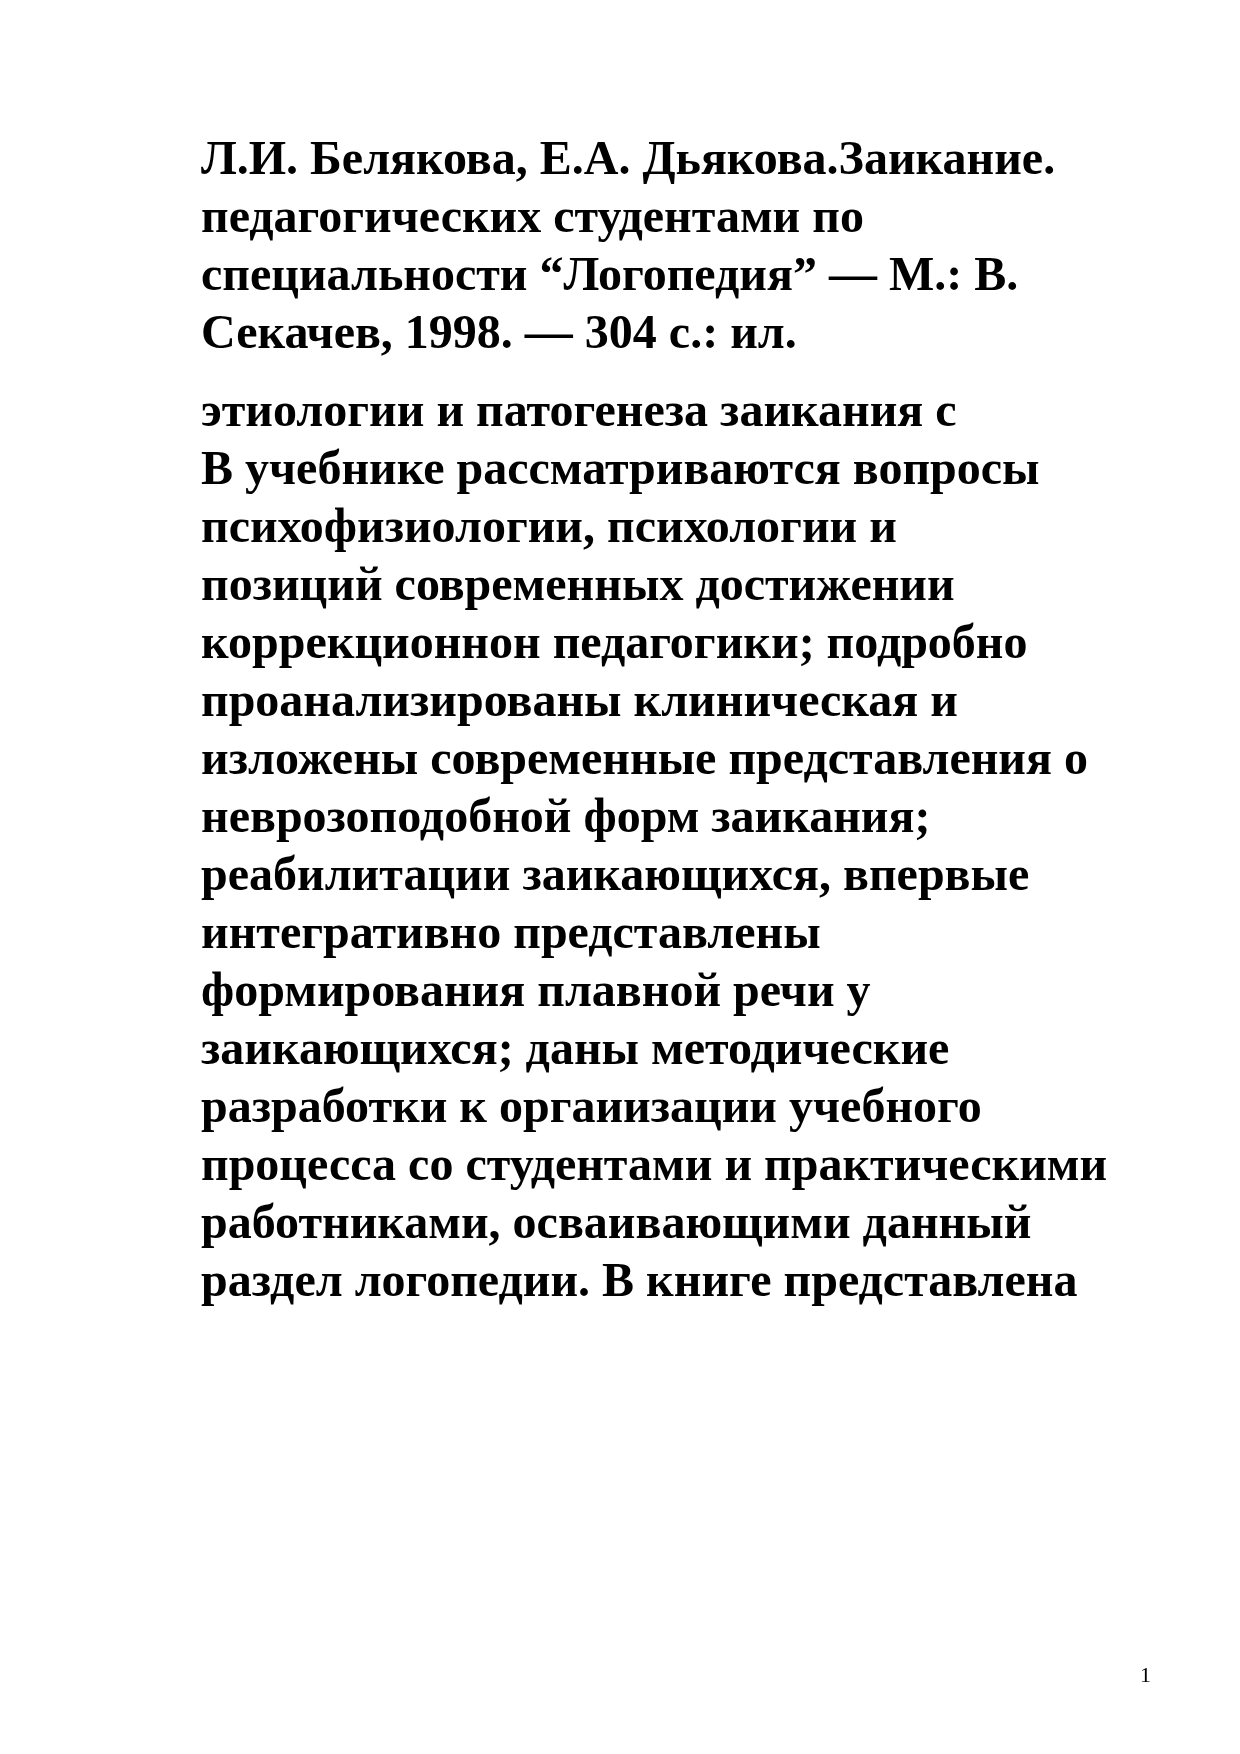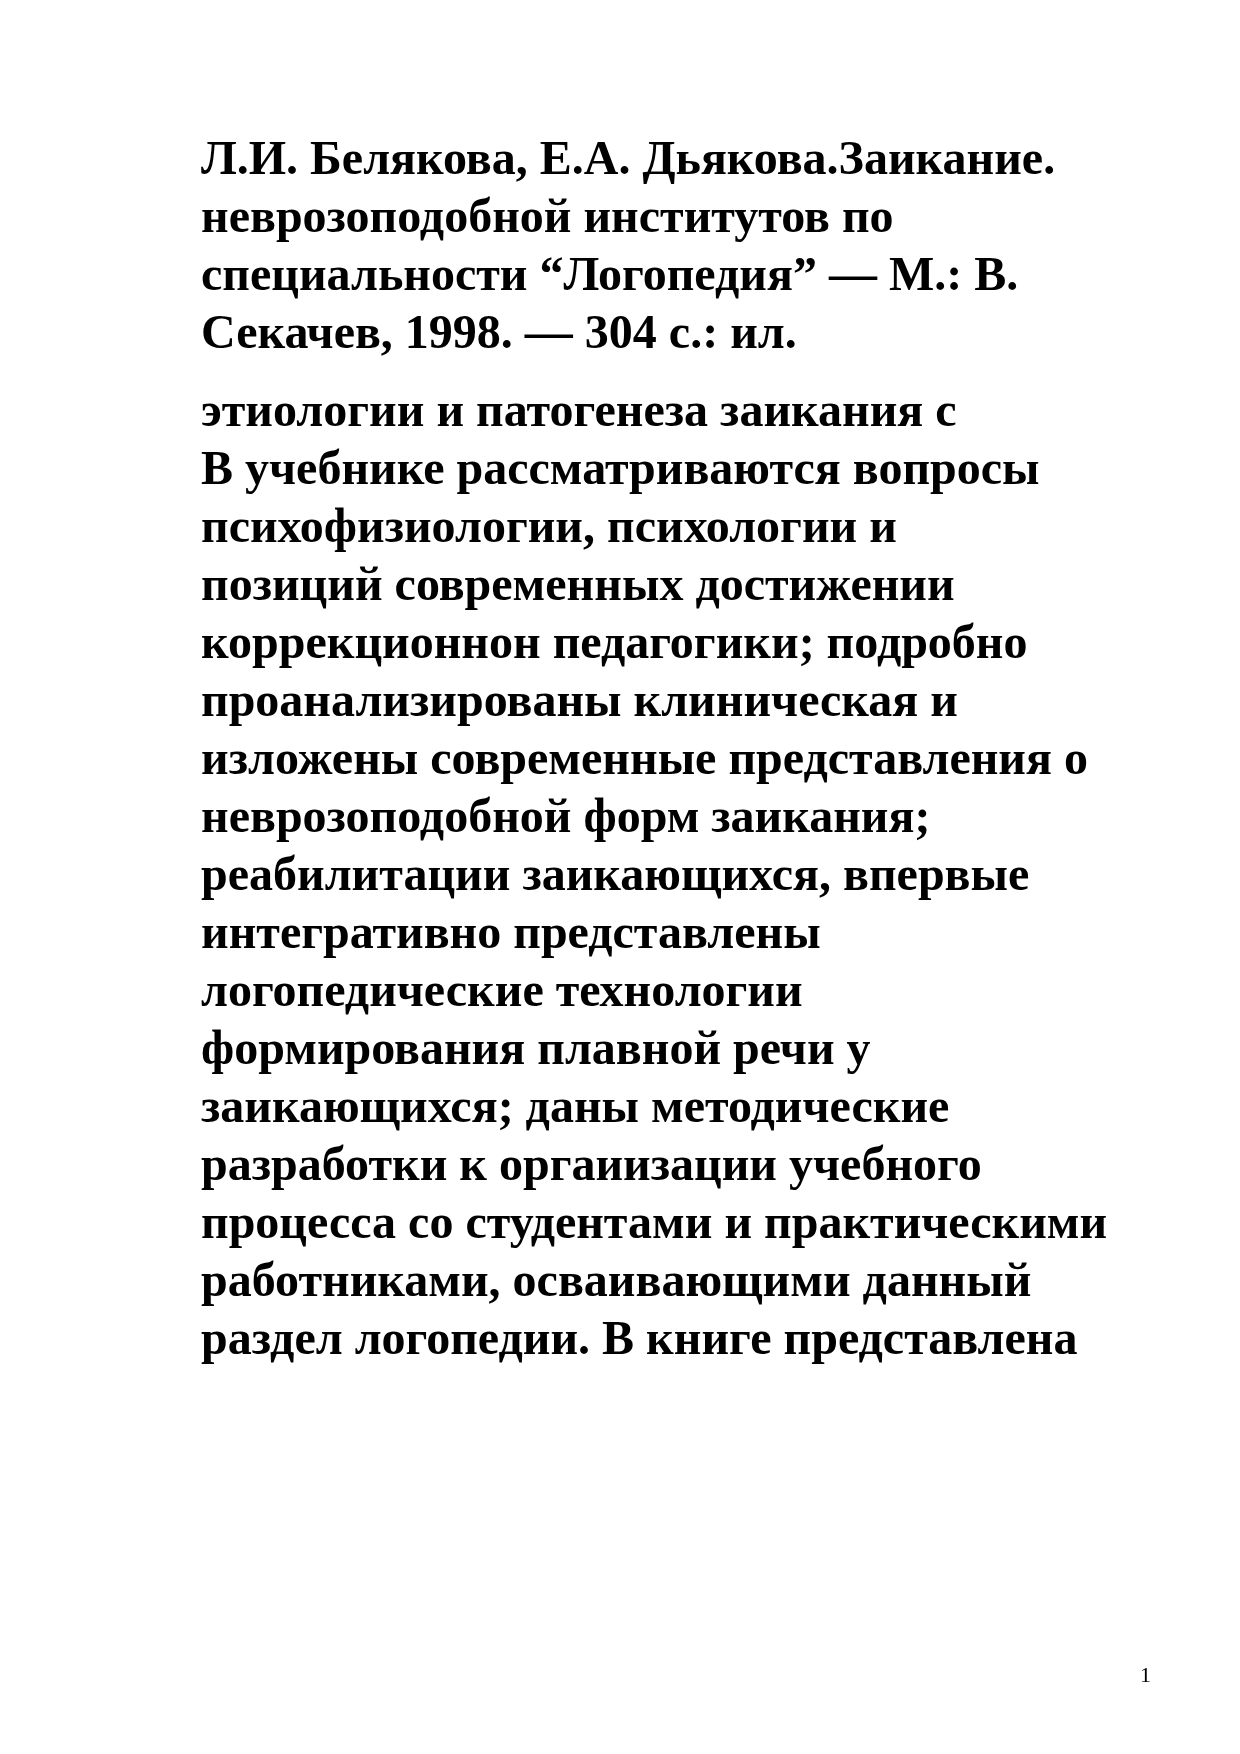--- a/index.html
+++ b/index.html
@@ -51,37 +51,36 @@
   }
 </style>
 </head>
 <body>
 
 <div class="page">
   <div class="content">
 
     <p class="para">
       <span class="line">Л.И. Белякова, Е.А. Дьякова.Заикание.</span>
-      <span class="line">неврозоподобной институтов по</span>
+      <span class="line">педагогических студентами по</span>
       <span class="line">специальности “Логопедия” — М.: В.</span>
       <span class="line">Секачев, 1998. — 304 с.: ил.</span>
     </p>
 
     <p class="para">
       <span class="line">этиологии и патогенеза заикания с</span>
       <span class="line">В учебнике рассматриваются вопросы</span>
       <span class="line">психофизиологии, психологии и</span>
       <span class="line">позиций современных достижении</span>
       <span class="line">коррекционнон педагогики; подробно</span>
       <span class="line">проанализированы клиническая и</span>
       <span class="line">изложены современные представления о</span>
       <span class="line">неврозоподобной форм заикания;</span>
       <span class="line">реабилитации заикающихся, впервые</span>
       <span class="line">интегративно представлены</span>
-      <span class="line">логопедические технологии</span>
       <span class="line">формирования плавной речи у</span>
       <span class="line">заикающихся; даны методические</span>
       <span class="line">разработки к оргаиизации учебного</span>
       <span class="line">процесса со студентами и практическими</span>
       <span class="line">работниками, осваивающими данный</span>
       <span class="line">раздел логопедии. В книге представлена</span>
     </p>
 
   </div>
 

